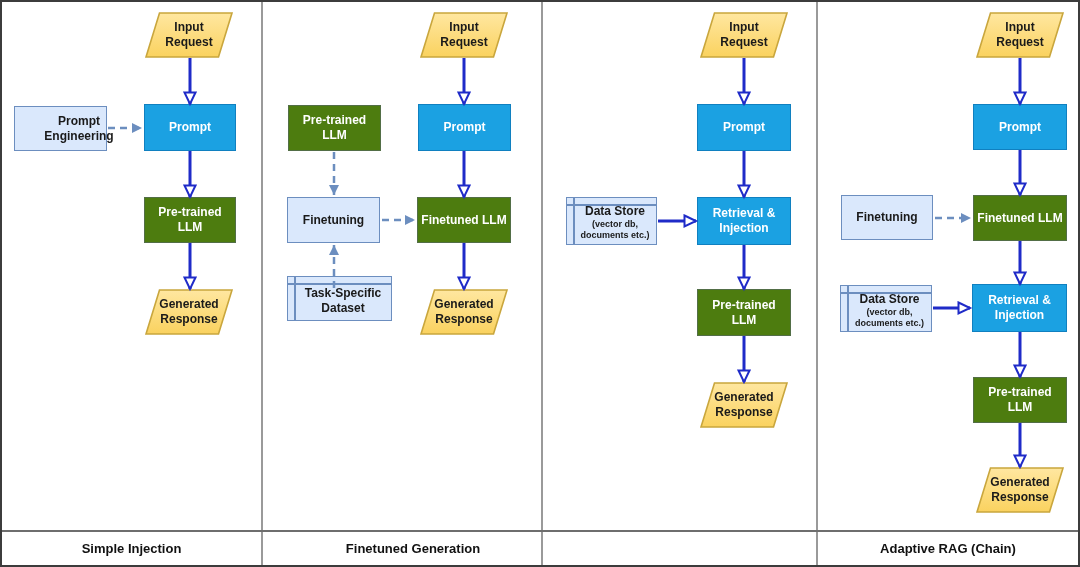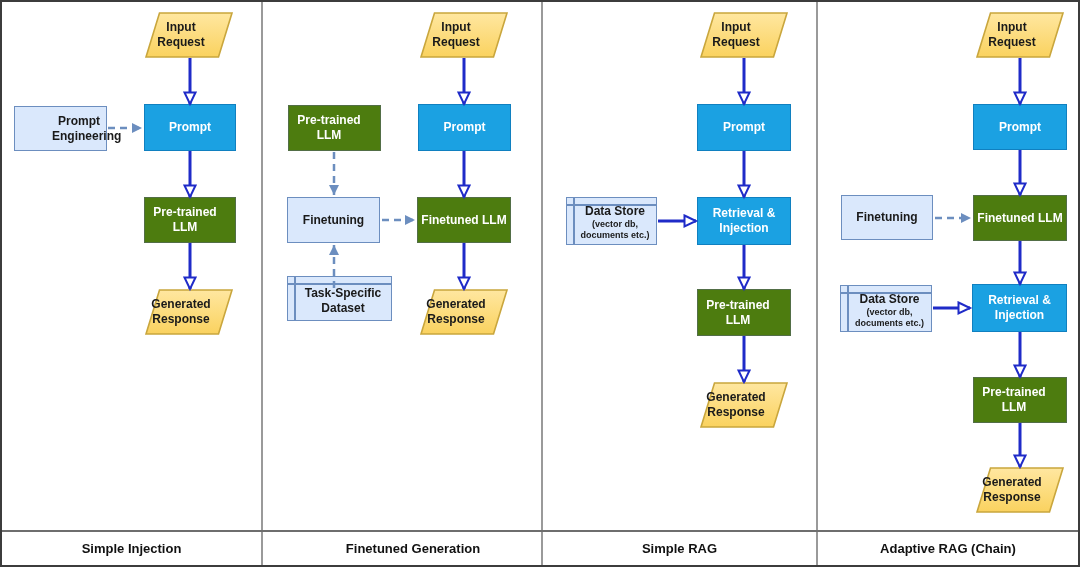--- a/index.html
+++ b/index.html
@@ -8,21 +8,21 @@
     font-family:"Liberation Sans",sans-serif;overflow:hidden;
   }
   .frame{position:absolute;inset:0;border:2px solid #3c3c3c;pointer-events:none;z-index:30;}
   .divider{position:absolute;top:0;height:567px;width:2px;background:#9a9a9a;z-index:5;}
   .footer-line{position:absolute;left:0;top:530px;width:1080px;height:2px;background:#6e6e6e;z-index:6;}
   .title-cell{
     position:absolute;top:532px;height:33px;display:flex;align-items:center;justify-content:center;
     font-size:13px;font-weight:bold;color:#111;z-index:6;
   }
   .node{
-    position:absolute;display:flex;flex-direction:column;justify-content:center;
+    position:absolute;display:flex;flex-direction:column;align-items:center;justify-content:center;
     text-align:center;font-size:12px;font-weight:bold;line-height:1.22;box-sizing:border-box;z-index:10;
   }
   .proc{background:#1ba1e2;border:1.5px solid #1080c0;color:#ffffff;}
   .llm{background:#4d7c0f;border:1.5px solid #526e46;color:#ffffff;}
   .aux{background:#dae8fc;border:1.5px solid #6c8ebf;color:#1a1a1a;}
   .storage{background:#dae8fc;border:1.5px solid #6c8ebf;color:#1a1a1a;}
   .storage::before{content:"";position:absolute;left:6px;top:0;bottom:0;width:1.5px;background:#6c8ebf;}
   .storage::after{content:"";position:absolute;top:6px;left:0;right:0;height:1.5px;background:#6c8ebf;}
   .storage .lbl{padding-left:7px;padding-top:4px;position:relative;}
   .sub{font-size:9px;font-weight:bold;line-height:1.25;padding-left:7px;position:relative;}
@@ -200,17 +200,16 @@
     </g>
   </svg>
 
   <div class="divider" style="left:261px;"></div>
   <div class="divider" style="left:541px;"></div>
   <div class="divider" style="left:816px;"></div>
   <div class="footer-line"></div>
 
   <div class="title-cell" style="left:2px;width:259px;">Simple Injection</div>
   <div class="title-cell" style="left:274px;width:278px;">Finetuned Generation</div>
-  <div class="title-cell" style="left:543px;width:273px;">Simple RAG</div>
   <div class="title-cell" style="left:818px;width:260px;">Adaptive RAG (Chain)</div>
 
   <div class="frame"></div>
 </div>
 
 </body></html>

